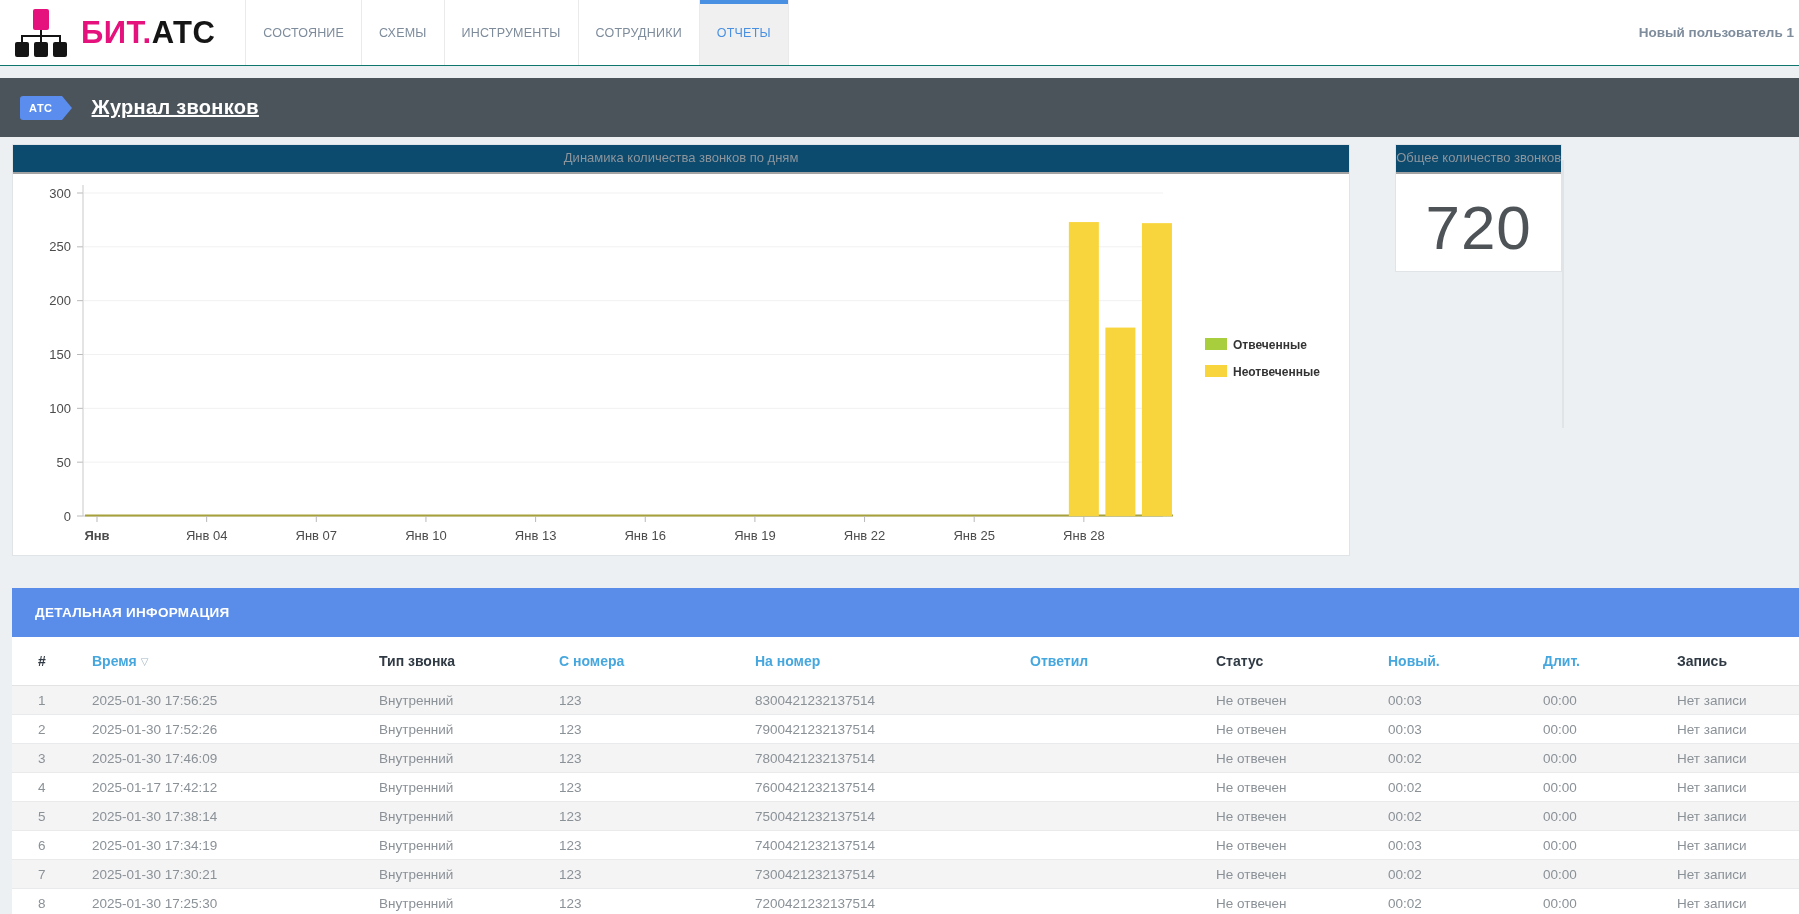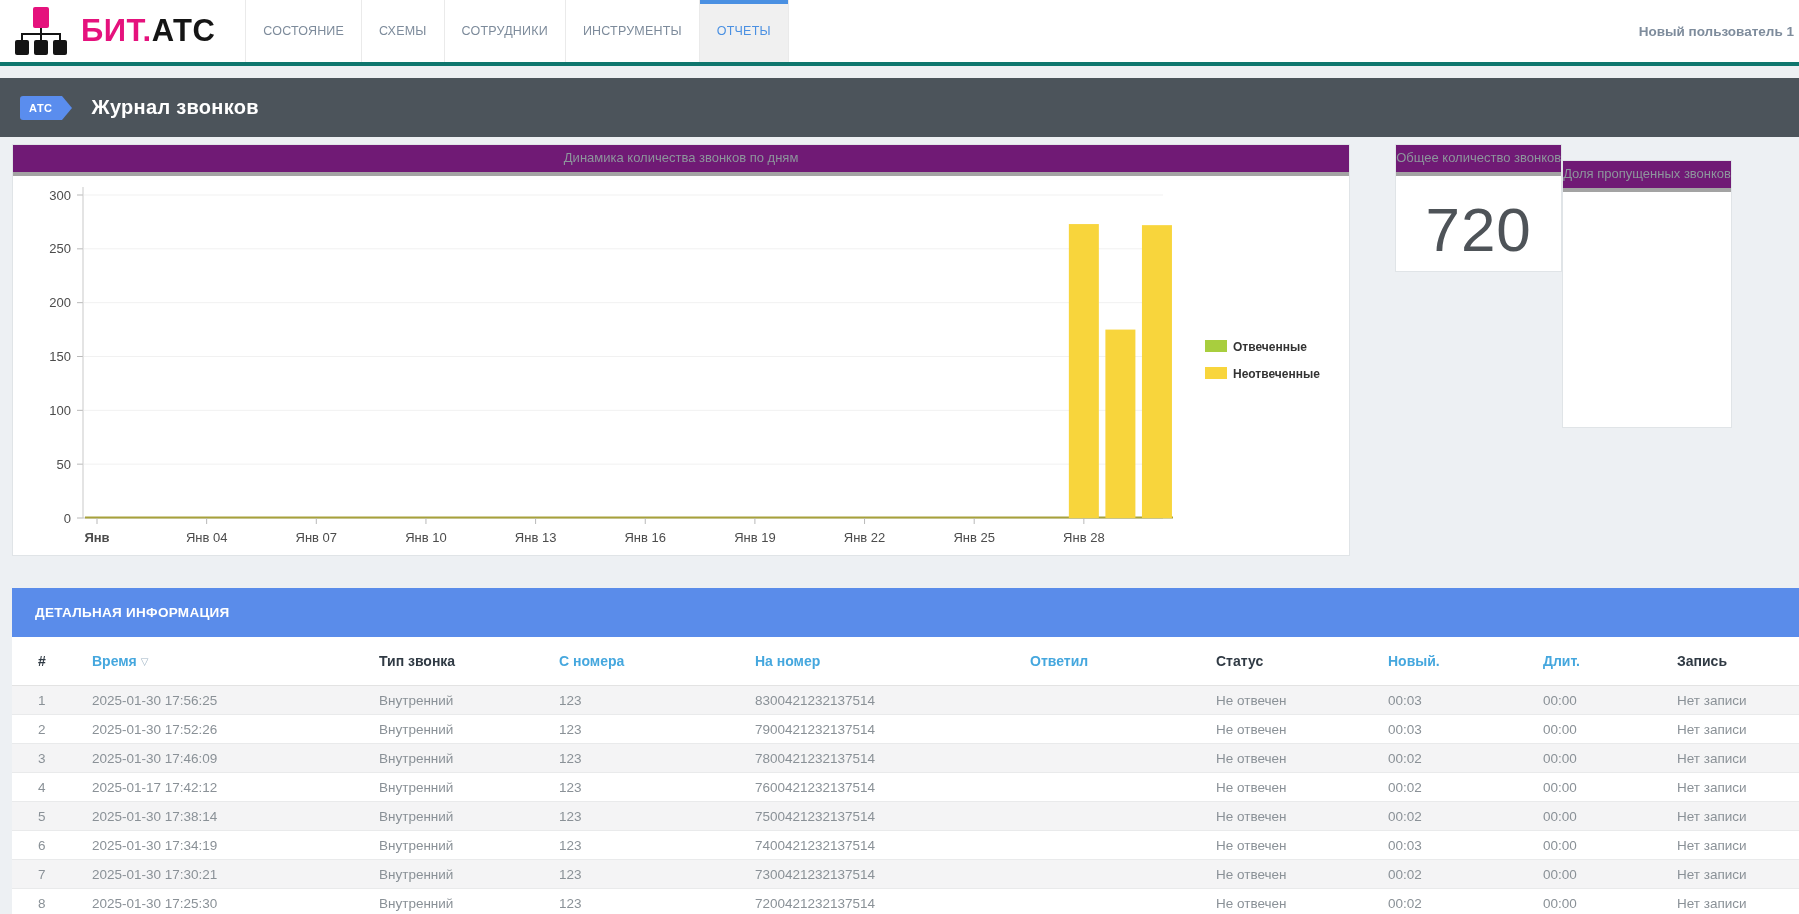--- a/index.html
+++ b/index.html
@@ -1,18 +1,18 @@
 <!DOCTYPE html>
 <html><head>
 <meta charset="utf-8">
 <style>
   html,body{margin:0;padding:0;width:1799px;height:914px;overflow:hidden;
     background:#edf0f3;font-family:"Liberation Sans","DejaVu Sans",sans-serif;}
   
-  .topbar{height:66px;background:#fff;border-bottom:4px solid #0f766e;display:flex;align-items:stretch;box-sizing:border-box;}
+  .topbar{height:66px;background:#fff;border-bottom:1px solid #0f766e;display:flex;align-items:stretch;box-sizing:border-box;}
   .logo{display:flex;align-items:center;padding:0 30px 0 14px;cursor:pointer;}
   .logo-icon{position:relative;width:54px;height:48px;margin-right:13px;}
   .li-top{position:absolute;left:19px;top:0;width:16px;height:21px;background:#e5127d;border-radius:2px;}
   .li-vline{position:absolute;left:26px;top:21px;width:2px;height:5px;background:#141414;}
   .li-hline{position:absolute;left:7px;top:26px;width:40px;height:2px;background:#141414;}
   .li-stub{position:absolute;top:28px;width:2px;height:5px;background:#141414;}
   .li-sq{position:absolute;top:33px;width:14px;height:15px;background:#141414;border-radius:2px;}
   .brand{font-size:31px;font-weight:bold;letter-spacing:.5px;white-space:nowrap;}
   .brand-pink{color:#e5127d;}.brand-dark{color:#151515;}
   .nav{display:flex;align-items:stretch;}
@@ -22,26 +22,26 @@
   .tab.active{background:#f0f0f0;color:#4a90e2;}
   .tab.active::after{content:"";position:absolute;left:0;right:0;top:0;height:4px;background:#4a90e2;}
   .user{margin-left:auto;display:flex;align-items:center;padding-right:5px;
     color:#7e8c9c;font-size:13.5px;font-weight:bold;white-space:nowrap;cursor:pointer;}
   
   .pagebar{margin-top:12px;height:59px;background:#4c545b;display:flex;align-items:center;padding-left:20px;box-sizing:border-box;}
   .ats-badge{position:relative;background:#5a8dee;color:#fff;font-size:11px;font-weight:bold;
     padding:6px 9px;border-radius:3px 0 0 3px;letter-spacing:.5px;}
   .ats-badge::after{content:"";position:absolute;left:100%;top:0;width:0;height:0;
     border-top:12.5px solid transparent;border-bottom:12.5px solid transparent;border-left:10px solid #5a8dee;}
-  .page-title{color:#fff;font-size:20px;font-weight:bold;margin-left:30px;letter-spacing:.3px;}
+  .page-title{color:#fff;font-size:20px;font-weight:bold;margin-left:30px;letter-spacing:.3px;text-decoration:underline;}
   
   .content{padding:7px 12px 0 12px;}
   .row1{display:flex;}
   .card{background:#fff;border:1px solid #e0e4e7;box-sizing:border-box;}
-  .card-head{height:27px;background:#701a75;border-bottom:4px solid #a3a3a3;text-align:center;
+  .card-head{height:27px;background:#0c4a6e;border-bottom:2px solid #a3a3a3;text-align:center;
     font-size:13px;color:#8d959c;line-height:26px;overflow:hidden;}
   .chart-card{width:1366px;height:412px;position:relative;}
   .chart-area{position:relative;height:384px;}
   .chart-area svg{position:absolute;left:0;top:0;}
   .chart-area svg text{font-family:"Liberation Sans","DejaVu Sans",sans-serif;}
   .legend{position:absolute;left:1192px;top:164px;}
   .legend-item{display:flex;align-items:flex-start;margin-bottom:13px;cursor:pointer;}
   .legend-sw{width:22px;height:12px;margin-right:6px;}
   .legend-label{font-size:12px;color:#333;font-weight:bold;}
   .right-col{margin-left:45px;width:400px;display:flex;flex-direction:row;}
@@ -78,22 +78,22 @@
         <div class="li-stub" style="left:45px"></div>
       <div class="li-sq" style="left:1px"></div>
         <div class="li-sq" style="left:20px"></div>
         <div class="li-sq" style="left:39px"></div>
     </div>
     <div class="brand"><span class="brand-pink">БИТ.</span><span class="brand-dark">АТС</span></div>
   </div>
   <div class="nav">
     <div class="tab">СОСТОЯНИЕ</div>
     <div class="tab">СХЕМЫ</div>
+    <div class="tab">ИНСТРУМЕНТЫ</div>
     <div class="tab">СОТРУДНИКИ</div>
-    <div class="tab">ИНСТРУМЕНТЫ</div>
     <div class="tab active">ОТЧЕТЫ</div>
   </div>
   <div class="user">Новый пользователь 1</div>
 </div>
 
 <div class="pagebar">
   <div class="ats-badge">АТС</div>
   <div class="page-title">Журнал звонков</div>
 </div>
 
@@ -163,21 +163,20 @@
           </div>
       </div>
     </div>
 
     <div class="right-col">
       <div class="card stat-card1">
         <div class="card-head">Общее количество звонков</div>
         <div class="stat-value">720</div>
       </div>
       <div class="card stat-card2">
-        <div class="card-head">Доля пропущенных звонков</div>
       </div>
     </div>
   </div>
 </div>
 
 <div class="section-bar">ДЕТАЛЬНАЯ ИНФОРМАЦИЯ</div>
 <div class="table-panel">
   <table class="calls">
     <colgroup>
       <col style="width:80px">

